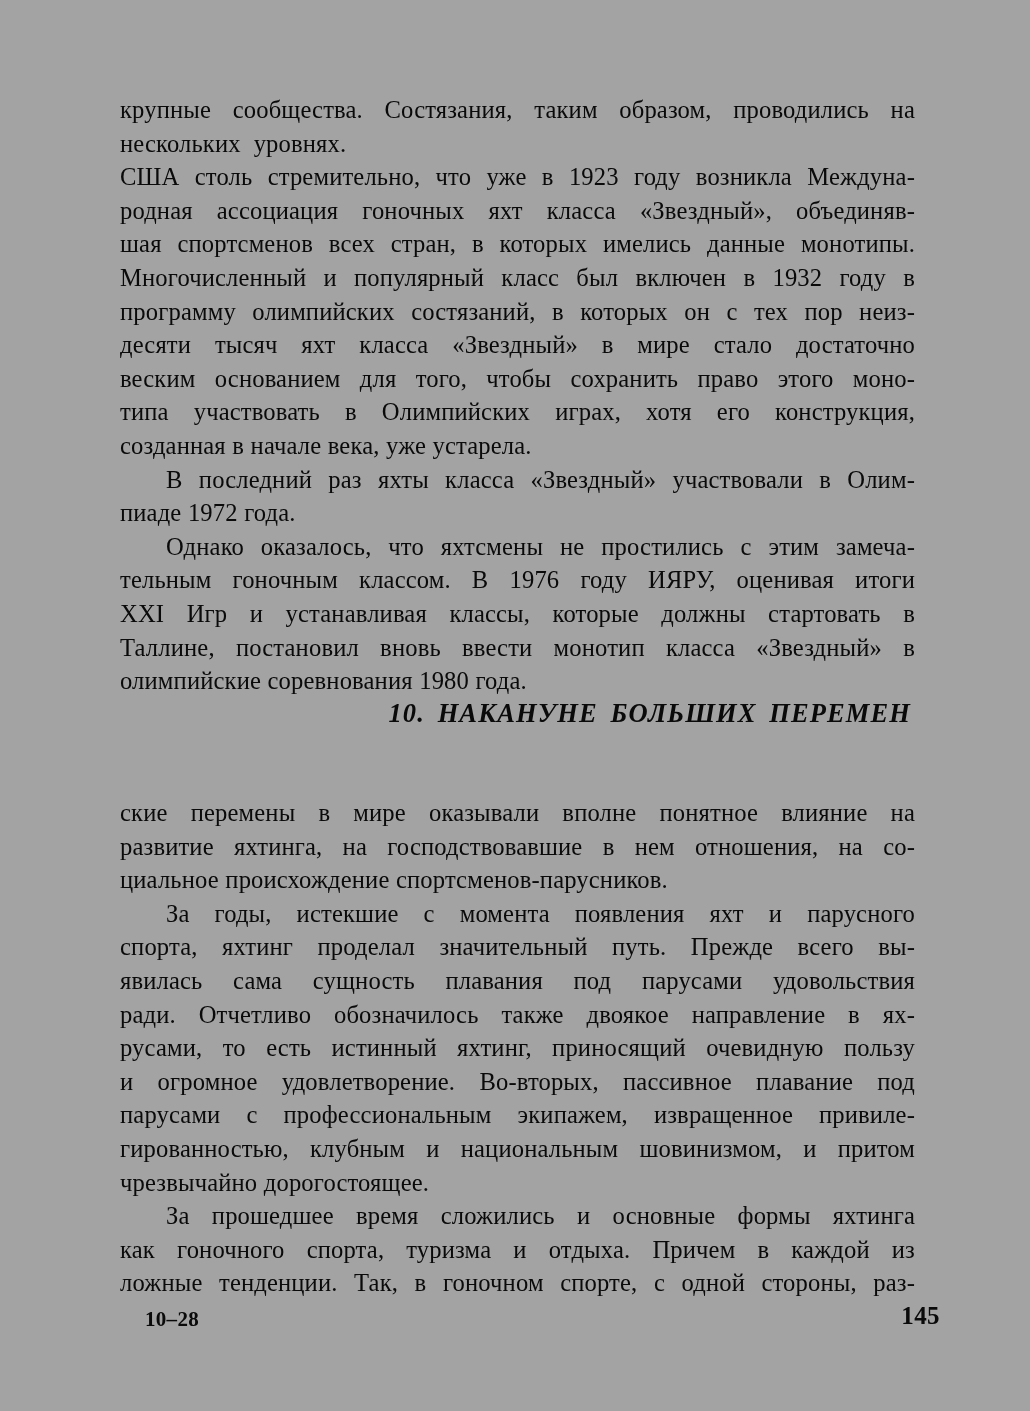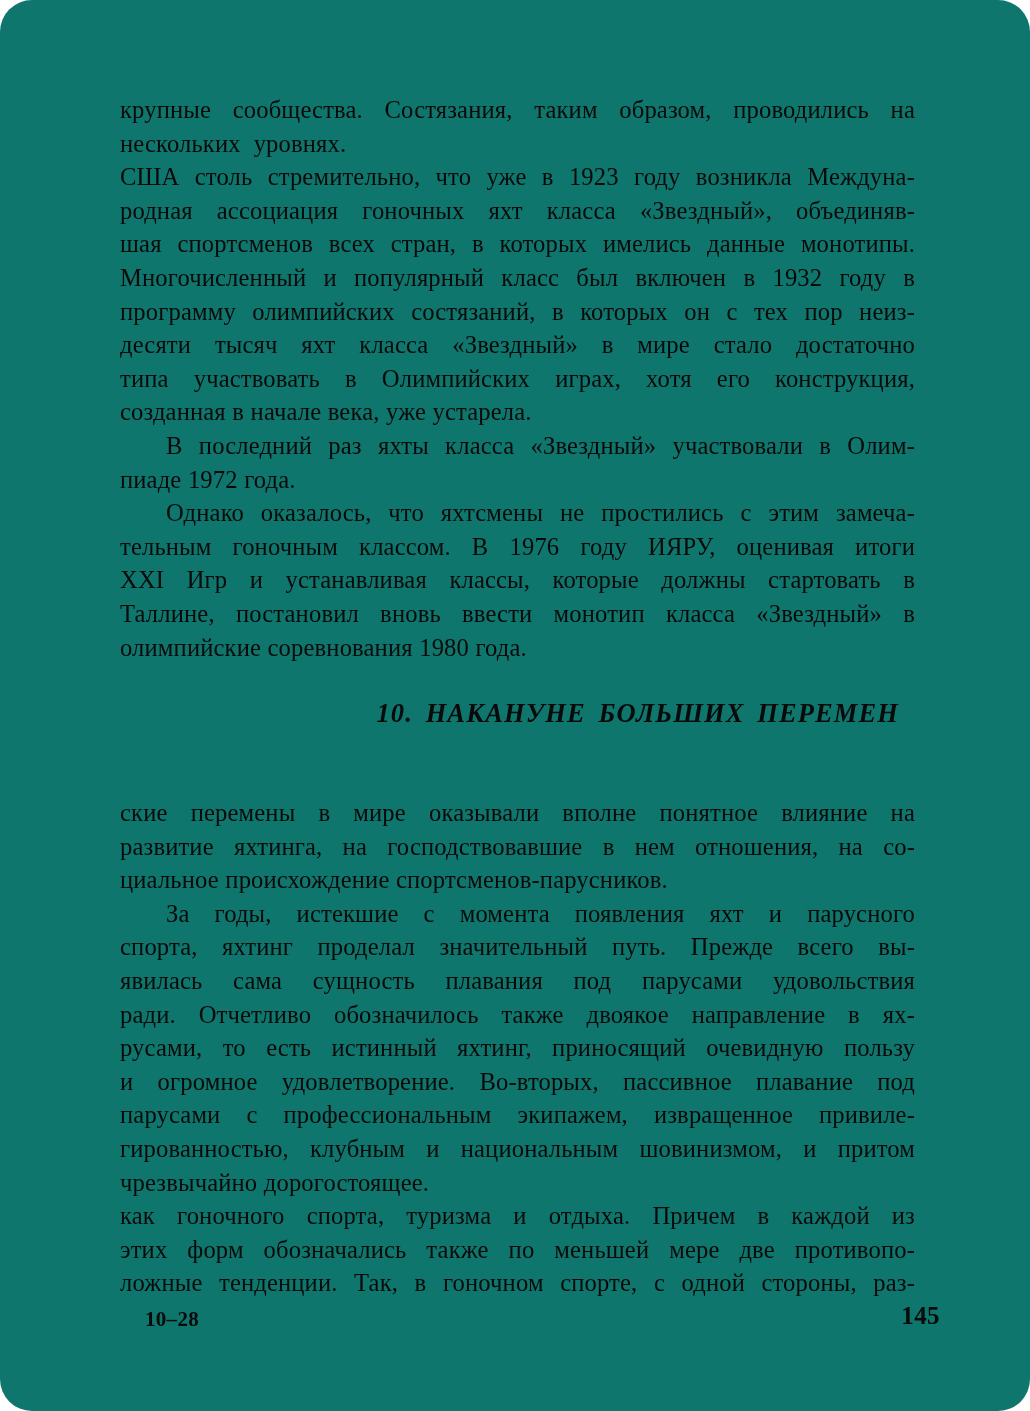--- a/index.html
+++ b/index.html
@@ -39,21 +39,21 @@
   p.body-par::after {
     content: "";
     display: inline-block;
     width: 100%;
   }
   
   p.body-par.natural::after { content: none; display: none; }
 
   .section-heading-wrap {
     position: absolute;
-    left: 104px;
+    left: 116px;
     top: 697px;
     width: 795px;
     text-align: right;
   }
   .section-heading {
     display: inline-block;
     font-size: 26.5px;
     line-height: 32px;
     font-weight: bold;
     font-style: italic;
@@ -107,36 +107,37 @@
   .jline.last {
     text-align-last: left;
   }
   .jline.first-indent {
     text-indent: 46px;
   }
 </style>
 </head>
 <body>
 
-<div class="page" style="background: #0f766e; color: rgb(10, 10, 10); border-radius: 32px;">
+<div class="page" style="background: #a3a3a3; color: rgb(10, 10, 10);">
 
   <div class="content">
 
     <p class="body-par natural">
       <span class="jline">крупные сообщества. Состязания, таким образом, проводились на</span>
       <span class="jline last">нескольких  уровнях.</span>
     </p>
 
     <p class="body-par natural">
       <span class="jline">США столь стремительно, что уже в 1923 году возникла Междуна-</span>
       <span class="jline">родная ассоциация гоночных яхт класса «Звездный», объединяв-</span>
       <span class="jline">шая спортсменов всех стран, в которых имелись данные монотипы.</span>
       <span class="jline">Многочисленный и популярный класс был включен в 1932 году в</span>
       <span class="jline">программу олимпийских состязаний, в которых он с тех пор неиз-</span>
       <span class="jline">десяти тысяч яхт класса «Звездный» в мире стало достаточно</span>
+      <span class="jline">веским основанием для того, чтобы сохранить право этого моно-</span>
       <span class="jline">типа участвовать в Олимпийских играх, хотя его конструкция,</span>
       <span class="jline last">созданная в начале века, уже устарела.</span>
     </p>
 
     <p class="body-par natural">
       <span class="jline first-indent">В последний раз яхты класса «Звездный» участвовали в Олим-</span>
       <span class="jline last">пиаде 1972 года.</span>
     </p>
 
     <p class="body-par natural">
@@ -167,22 +168,22 @@
       <span class="jline">явилась сама сущность плавания под парусами удовольствия</span>
       <span class="jline">ради. Отчетливо обозначилось также двоякое направление в ях-</span>
       <span class="jline">русами, то есть истинный яхтинг, приносящий очевидную пользу</span>
       <span class="jline">и огромное удовлетворение. Во-вторых, пассивное плавание под</span>
       <span class="jline">парусами с профессиональным экипажем, извращенное привиле-</span>
       <span class="jline">гированностью, клубным и национальным шовинизмом, и притом</span>
       <span class="jline last">чрезвычайно дорогостоящее.</span>
     </p>
 
     <p class="body-par natural">
+      <span class="jline first-indent">За прошедшее время сложились и основные формы яхтинга</span>
       <span class="jline">как гоночного спорта, туризма и отдыха. Причем в каждой из</span>
-      <span class="jline">этих форм обозначались также по меньшей мере две противопо-</span>
       <span class="jline">ложные тенденции. Так, в гоночном спорте, с одной стороны, раз-</span>
     </p>
 
   </div>
 
   <div class="footer">
     <span class="signature-mark">10–28</span>
     <span class="page-number">145</span>
   </div>
 

